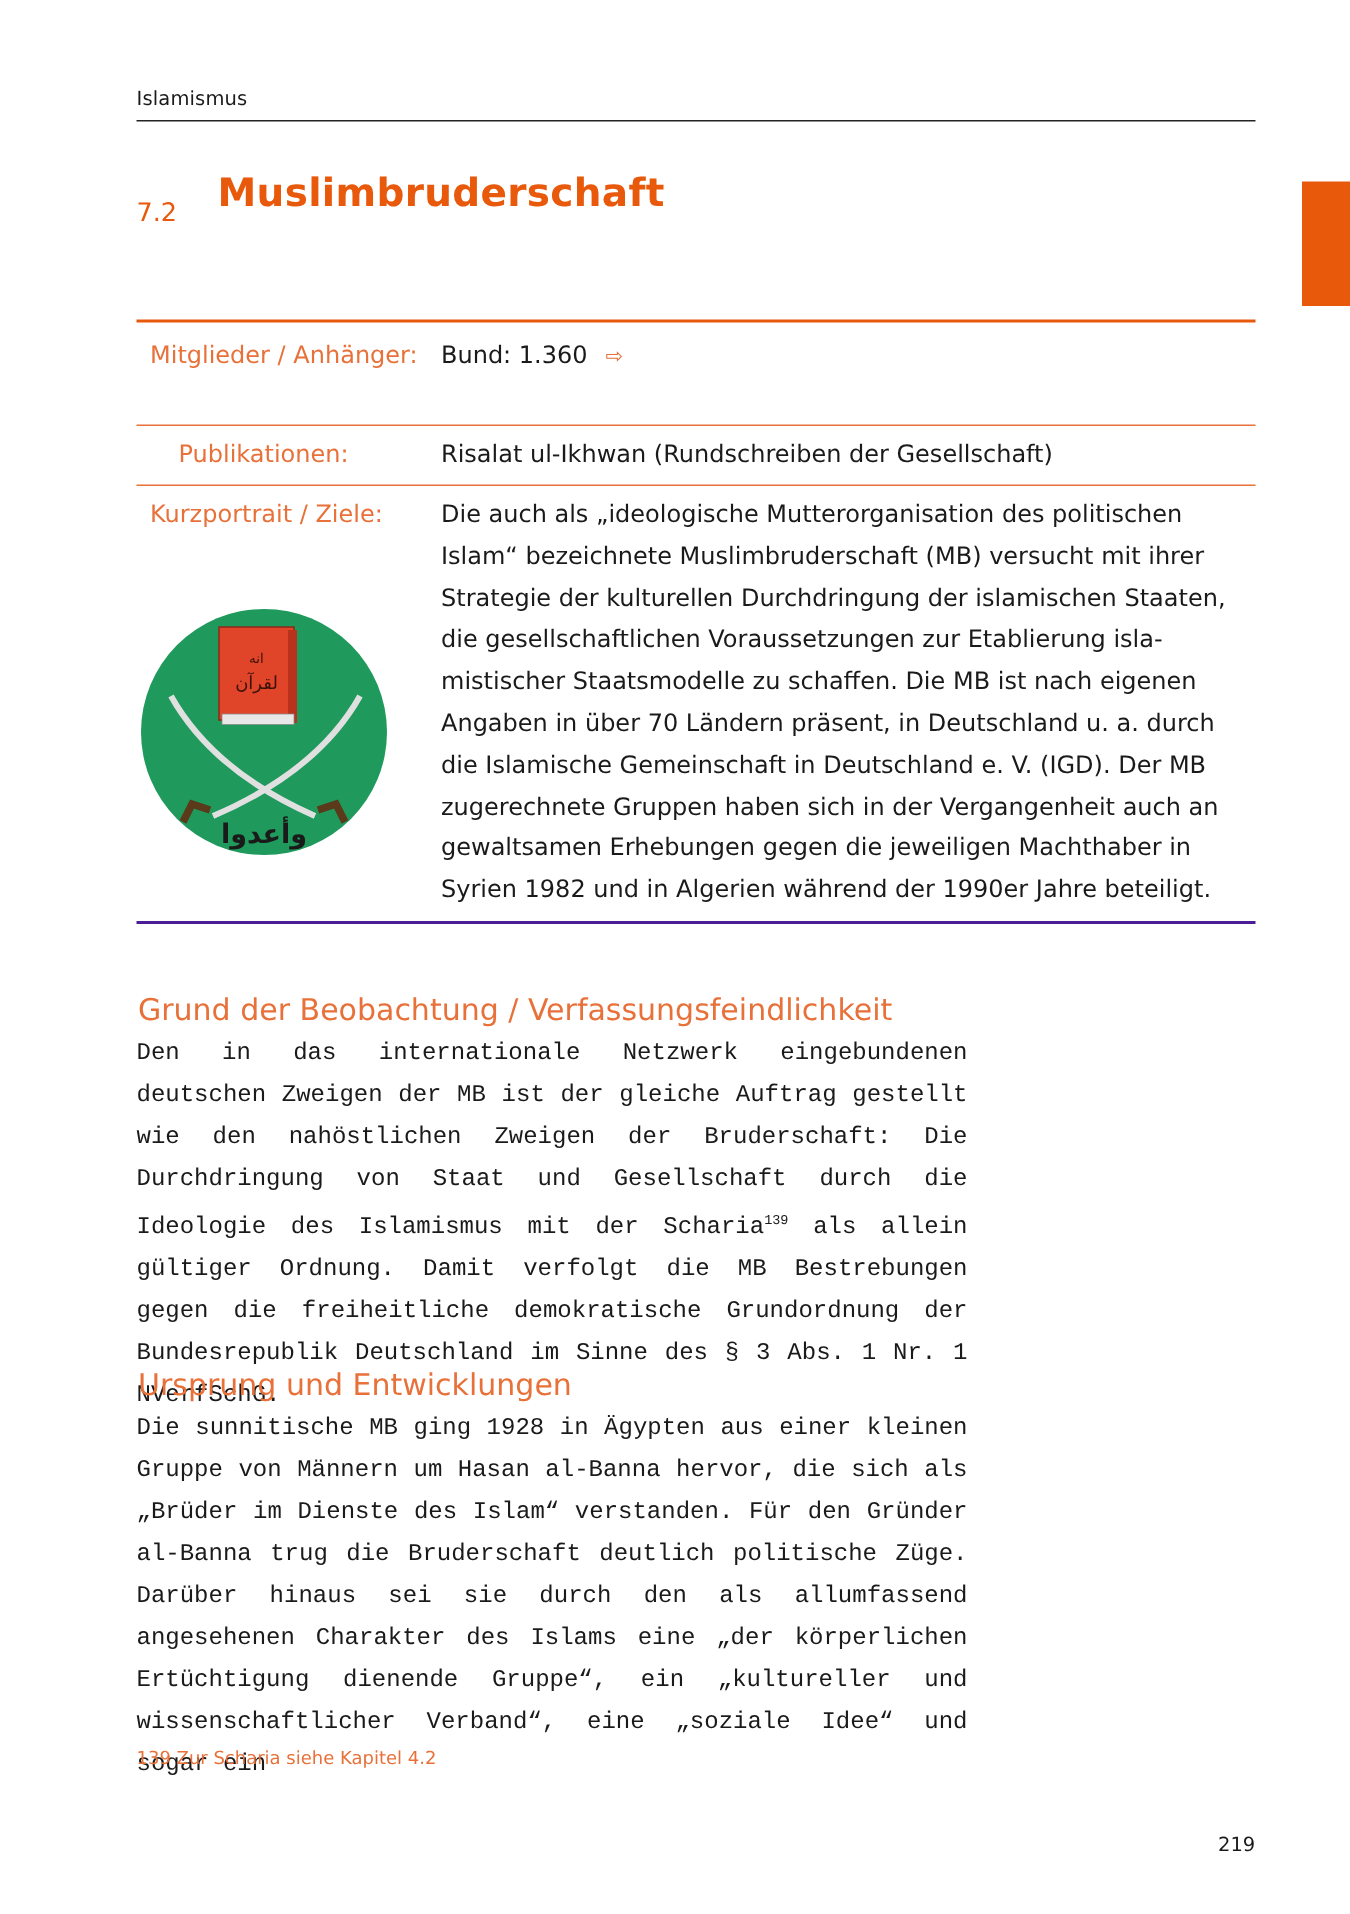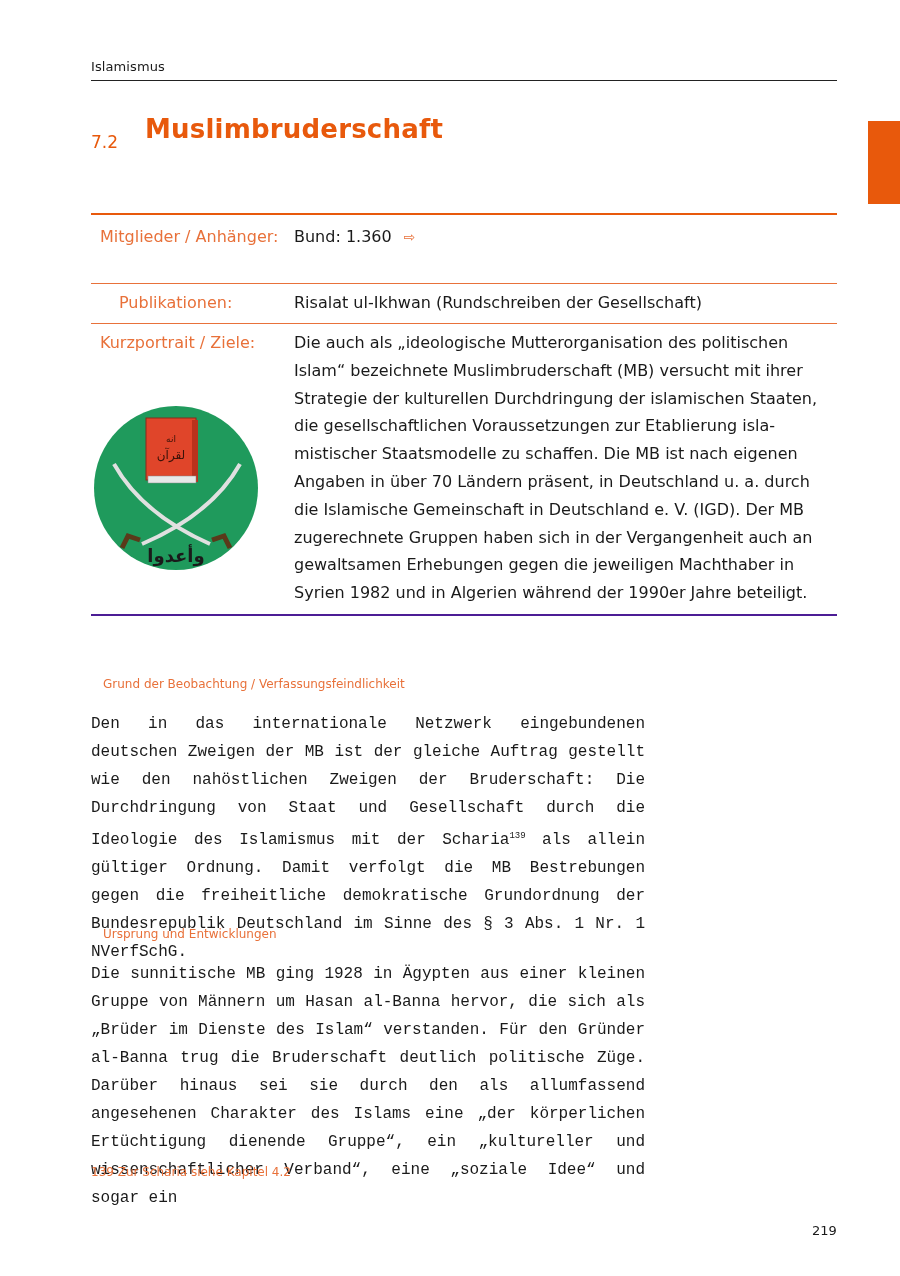--- a/index.html
+++ b/index.html
@@ -45,21 +45,21 @@
     .pub { left: 203px; top: 5px; }
     .portrait {
       position: absolute; left: 203px; top: 5px; width: 536px;
       font-size: 16px; line-height: 27.8px; color: #1a1a1a;
     }
     .emblem {
       position: absolute; left: 1px; top: 80px; width: 168px; height: 168px;
     }
     .section { position: absolute; left: 91px; width: 554px; }
     .section h2 {
-      margin: 12px; font-weight: normal; font-size: 12px; color: #e8713a; line-height: 28px;
+      margin: 1px; font-weight: normal; font-size: 20px; color: #e8713a; line-height: 28px;
     }
     .section p {
       margin: 0; font-size: 16px; line-height: 28px; text-align: justify; color: #1a1a1a;
       hyphens: manual;
       font-family: Liberation Mono, monospace;
     }
     .sec-1 { top: 658px; }
     .sec-2 { top: 908px; }
     sup.fn { font-size: 9px; vertical-align: 6px; }
     .footnote {

